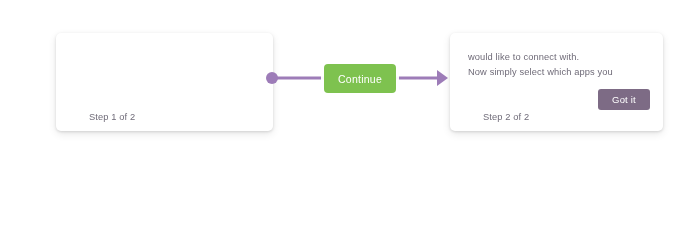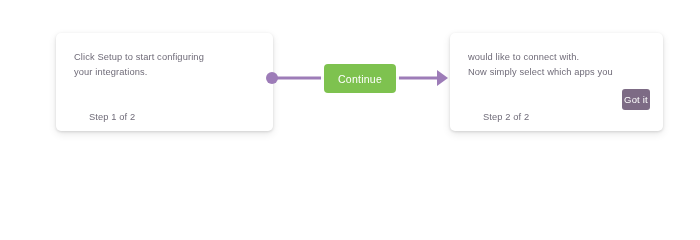--- a/index.html
+++ b/index.html
@@ -62,21 +62,21 @@
     color: #6f6b78;
     letter-spacing: 0.12px;
     margin: 15px;
   }
 
   
   #got-it-button {
     position: absolute;
     right: 13px;
     top: 56px;
-    width: 28px;
+    width: 52px;
     height: 21px;
     background: #7d6b85;
     border: none;
     border-radius: 3px;
     color: #ffffff;
     font-family: "Liberation Sans", sans-serif;
     font-size: 9.5px;
     letter-spacing: 0.2px;
     cursor: pointer;
     padding: 0;
@@ -116,24 +116,20 @@
     justify-content: center;
     box-shadow: 0 0 0 3px rgba(255,255,255,0.95);
   }
 </style>
 </head>
 <body>
 
 <div id="stage">
 
   <div class="card" id="card-step-1">
-    <div class="card-body">
-      <p class="card-text">Click Setup to start configuring</p>
-      <p class="card-text">your integrations.</p>
-    </div>
     <p class="card-step">Step 1 of 2</p>
   </div>
 
   <div class="card" id="card-step-2">
     <div class="card-body">
       <p class="card-text">would like to connect with.</p>
       <p class="card-text">Now simply select which apps you</p>
     </div>
     <p class="card-step">Step 2 of 2</p>
     <button id="got-it-button">Got it</button>

